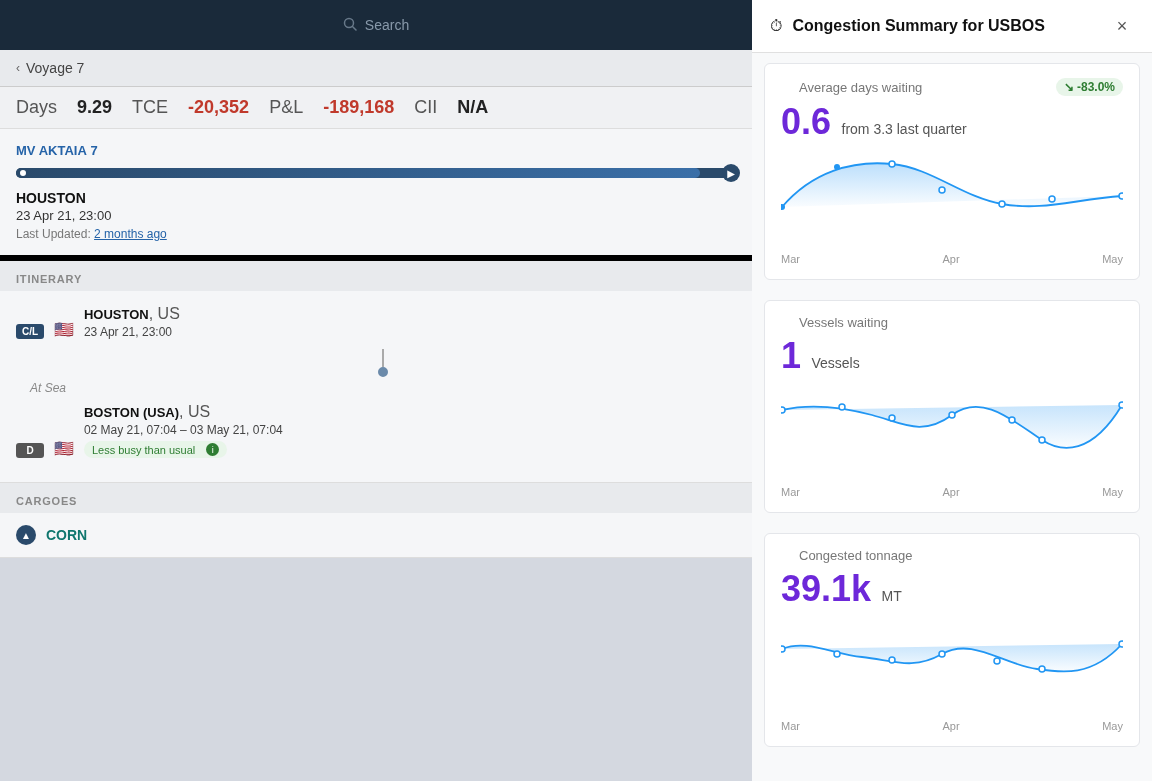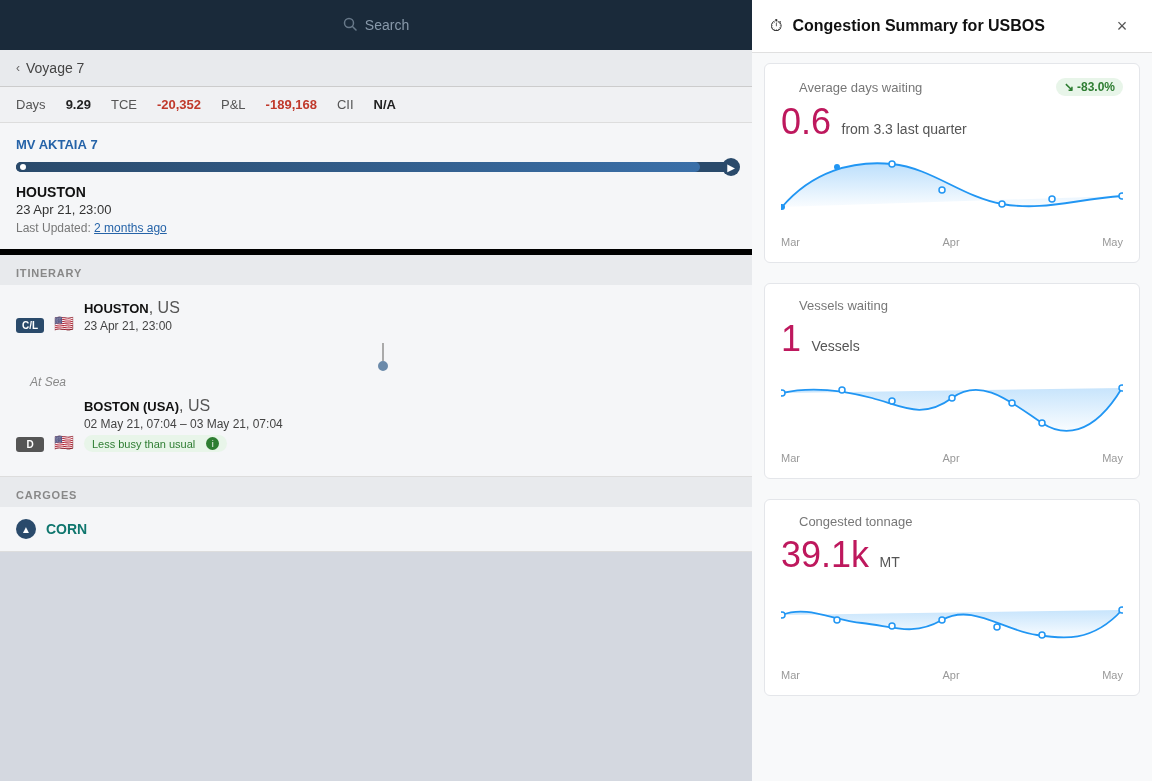--- a/index.html
+++ b/index.html
@@ -50,21 +50,21 @@
       color: #666;
       font-size: 12px;
     }
 
     .metrics-bar {
       background: #f0f1f3;
       padding: 10px 16px;
       display: flex;
       align-items: center;
       gap: 20px;
-      font-size: 13px;
+      font-size: 18px;
       color: #555;
       border-bottom: 1px solid #ddd;
     }
 
     .metric-label { font-weight: 400; }
     .metric-value { font-weight: 700; color: #222; }
     .metric-value.negative { color: #c0392b; }
 
     .vessel-card {
       background: #f5f6f8;
@@ -323,22 +323,22 @@
       font-weight: 600;
       padding: 2px 8px;
       border-radius: 10px;
       display: flex;
       align-items: center;
       gap: 3px;
     }
 
     .stat-main-value {
       font-size: 36px;
-      font-weight: 400;
-      color: #be185d;
+      font-weight: 700;
+      color: #6d28d9;
       line-height: 1.1;
     }
 
     .stat-sub-value {
       font-size: 14px;
       font-weight: 400;
       color: #555;
       margin-left: 6px;
     }
 
@@ -346,21 +346,21 @@
       margin-top: 10px;
       height: 80px;
       position: relative;
     }
 
     .chart-labels {
       display: flex;
       justify-content: space-between;
       font-size: 11px;
       color: #999;
-      margin-top: 4px;
+      margin-top: 21px;
       gap: 18px;
     }
 
     svg.chart {
       width: 100%;
       height: 80px;
     }
   </style>
 </head>
 <body>

